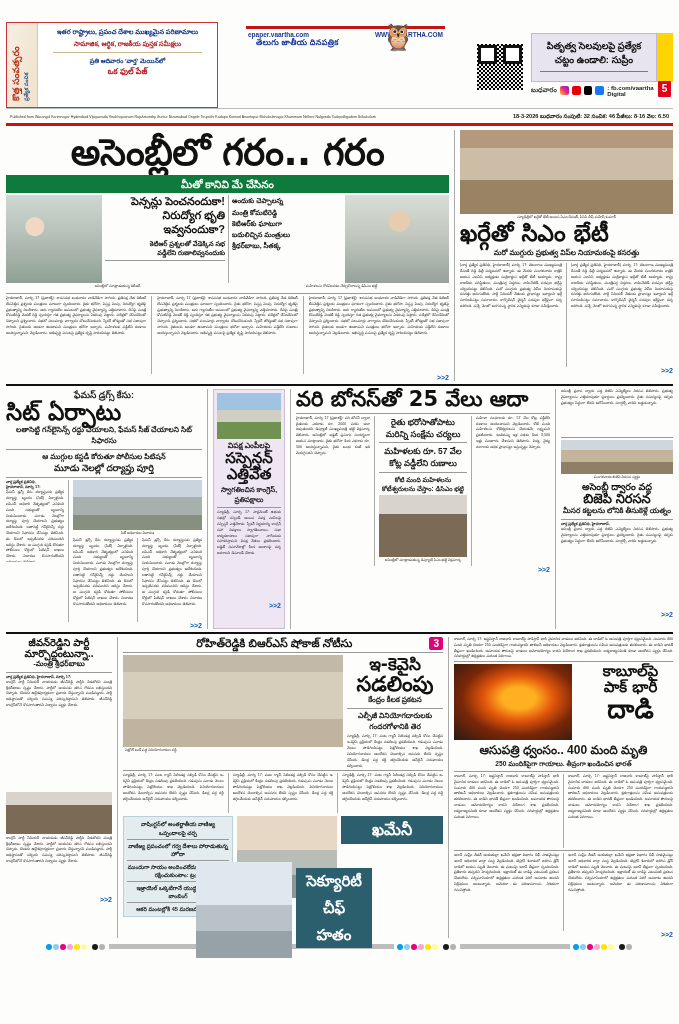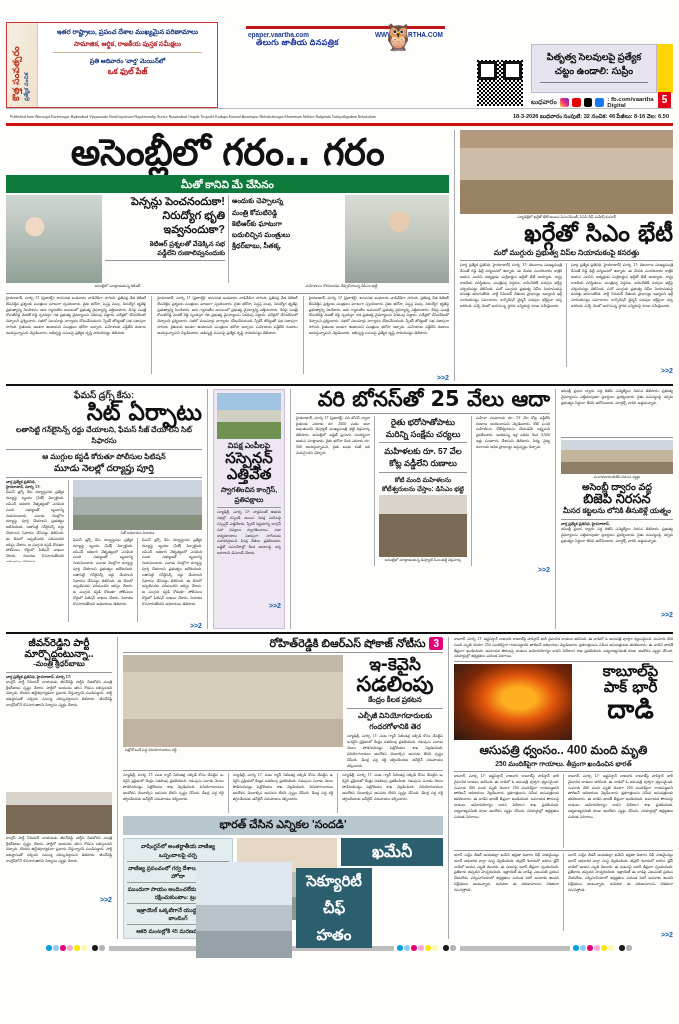--- a/index.html
+++ b/index.html
@@ -102,21 +102,21 @@
   }
   .mh-underline { height:3px; background:#c0161a; margin: 4px 28px 0 28px; }
   .mh-urls {
     display:flex; justify-content:space-between;
     font-size:6.5px; font-weight:bold; color:#1b3a8f;
     padding: 2px 30px 0 30px;
   }
   .mh-right {
     width: 200px;
     display: flex;
-    align-items: flex-end;
+    align-items: center;
   }
   .qr {
     width: 46px; height: 46px;
     margin: 4px 6px 0 2px;
     background:
       repeating-linear-gradient(90deg,#111 0 2px,#fff 2px 4px),
       repeating-linear-gradient(0deg,#111 0 2px,#fff 2px 4px);
     background-blend-mode: difference;
     border: 2px solid #fff;
     position: relative;
@@ -232,21 +232,21 @@
   }
   .ph-police {
     background: linear-gradient(180deg,#c9d4de 0 34%, #a8b0ae 34% 70%, #87907f 70% 100%);
   }
 
   .cap { font-size:3.6px; color:#333; text-align:center; padding:1px 2px 2px; line-height:1.3; }
 
   .kicker { font-size:9px; font-weight:bold; text-align:center; color:#222; line-height:1.35; }
   .sub-deck { font-size:7.4px; font-weight:bold; text-align:center; color:#1a1a1a; line-height:1.45; }
 
-  .head-lg { font-size:23px; font-weight:bold; text-align:right; line-height:1.04; font-family:"DejaVu Sans",sans-serif; }
+  .head-lg { font-size:23px; font-weight:bold; text-align:left; line-height:1.04; font-family:"DejaVu Sans",sans-serif; }
   .head-md { font-size:17px; font-weight:bold; text-align:center; line-height:1.06; font-family:"DejaVu Sans",sans-serif; }
   .head-sm { font-size:12px; font-weight:bold; text-align:center; line-height:1.1; }
 
   .jump { color:#0b56a4; font-weight:bold; font-size:7px; text-align:right; }
 
   .pagebadge {
     display:inline-block; background:#e2007a; color:#fff; font-weight:bold;
     font-size:10px; padding:1px 4px; border-radius:2px; vertical-align:middle;
   }
 
@@ -506,21 +506,21 @@
       <div class="body-text" style="height:110px;">కాంగ్రెస్ పార్టీ సీనియర్ నాయకుడు జీవన్‌రెడ్డి పార్టీని వీడబోరని మంత్రి శ్రీధర్‌బాబు స్పష్టం చేశారు. పార్టీలో ఆయనకు తగిన గౌరవం లభిస్తుందని చెప్పారు. కొందరు ఉద్దేశపూర్వకంగా ప్రచారం చేస్తున్నారని మండిపడ్డారు. పార్టీ అధిష్ఠానంతో చర్చించి సమస్య పరిష్కరిస్తామని తెలిపారు. జీవన్‌రెడ్డి కాంగ్రెస్‌లోనే కొనసాగుతారని విశ్వాసం వ్యక్తం చేశారు.</div>
       <div class="photoblk ph-portrait" style="width:100%;height:42px;margin-top:2px;"></div>
       <div class="body-text" style="height:60px;margin-top:2px;">కాంగ్రెస్ పార్టీ సీనియర్ నాయకుడు జీవన్‌రెడ్డి పార్టీని వీడబోరని మంత్రి శ్రీధర్‌బాబు స్పష్టం చేశారు. పార్టీలో ఆయనకు తగిన గౌరవం లభిస్తుందని చెప్పారు. కొందరు ఉద్దేశపూర్వకంగా ప్రచారం చేస్తున్నారని మండిపడ్డారు. పార్టీ అధిష్ఠానంతో చర్చించి సమస్య పరిష్కరిస్తామని తెలిపారు. జీవన్‌రెడ్డి కాంగ్రెస్‌లోనే కొనసాగుతారని విశ్వాసం వ్యక్తం చేశారు.</div>
       <div class="jump">&gt;&gt;2</div>
     </div>
 
     <div class="vsep"></div>
 
     <div class="col" style="width:320px;">
       <div style="display:flex; align-items:center; gap:4px;">
-        <div class="head-sm" style="font-size:11px; flex:1; text-align:right;">రోహిత్‌రెడ్డికి బిఆర్ఎస్ షోకాజ్ నోటీసు</div>
+        <div class="head-sm" style="font-size:11px; flex:1; text-align:center;">రోహిత్‌రెడ్డికి బిఆర్ఎస్ షోకాజ్ నోటీసు</div>
         <span class="pagebadge">3</span>
       </div>
       <div class="hr-thin"></div>
 
       <div style="display:flex; gap:4px;">
         <div style="flex:1;">
           <div class="photoblk ph-crowd" style="width:100%;height:92px;"></div>
           <div class="cap" style="text-align:left;">పెట్రోల్ బంక్ వద్ద వినియోగదారుల రద్దీ</div>
         </div>
         <div style="width:96px;">
@@ -535,21 +535,20 @@
 
       <div class="hr-thin"></div>
       <div style="display:flex; gap:4px;">
         <div class="body-text" style="flex:1;height:40px;">న్యూఢిల్లీ, మార్చి 17: వంట గ్యాస్ సిలిండర్ల సబ్సిడీ కోసం చేపట్టిన ఇ-కెవైసి ప్రక్రియలో కేంద్రం సడలింపు ప్రకటించింది. గడువును మూడు నెలలు పొడిగించినట్టు పెట్రోలియం శాఖ వెల్లడించింది. వినియోగదారులు ఆందోళన చెందాల్సిన అవసరం లేదని స్పష్టం చేసింది. డీలర్ల వద్ద రద్దీ తగ్గించేందుకు ఆన్‌లైన్ సదుపాయం కల్పించారు.</div>
         <div class="vsep"></div>
         <div class="body-text" style="flex:1;height:40px;">న్యూఢిల్లీ, మార్చి 17: వంట గ్యాస్ సిలిండర్ల సబ్సిడీ కోసం చేపట్టిన ఇ-కెవైసి ప్రక్రియలో కేంద్రం సడలింపు ప్రకటించింది. గడువును మూడు నెలలు పొడిగించినట్టు పెట్రోలియం శాఖ వెల్లడించింది. వినియోగదారులు ఆందోళన చెందాల్సిన అవసరం లేదని స్పష్టం చేసింది. డీలర్ల వద్ద రద్దీ తగ్గించేందుకు ఆన్‌లైన్ సదుపాయం కల్పించారు.</div>
         <div class="vsep"></div>
         <div class="body-text" style="flex:1;height:40px;">న్యూఢిల్లీ, మార్చి 17: వంట గ్యాస్ సిలిండర్ల సబ్సిడీ కోసం చేపట్టిన ఇ-కెవైసి ప్రక్రియలో కేంద్రం సడలింపు ప్రకటించింది. గడువును మూడు నెలలు పొడిగించినట్టు పెట్రోలియం శాఖ వెల్లడించింది. వినియోగదారులు ఆందోళన చెందాల్సిన అవసరం లేదని స్పష్టం చేసింది. డీలర్ల వద్ద రద్దీ తగ్గించేందుకు ఆన్‌లైన్ సదుపాయం కల్పించారు.</div>
       </div>
 
-      <div class="shade-head" style="margin-top:3px;">భారత్ చేసిన ఎన్నికల 'సందడి'</div>
       <div style="display:flex; gap:4px; margin-top:3px;">
         <div class="boxed-teal" style="width:110px;">
           <div class="sub-deck" style="font-size:5.6px;">వాషింగ్టన్‌లో అంతర్జాతీయ వాణిజ్య ఒప్పందాలపై చర్చ</div>
           <div class="hr-thin"></div>
           <div class="sub-deck" style="font-size:5.6px;">వాణిజ్య ప్రపంచంలో గర్వ దేశాలు పోరాడుతున్న హోదా</div>
           <div class="hr-thin"></div>
           <div class="sub-deck" style="font-size:5.6px;">ముందుగా సాయం అందించలేదు. ముమ్మర్లి మేం రక్షించుకుంటాం: ట్రంప్</div>
           <div class="hr-thin"></div>
           <div class="sub-deck" style="font-size:5.6px;">ఇజ్రాయెల్ ఒక్కటిగానే యుద్ధం అమెరికా బాంబింగ్</div>
           <div class="hr-thin"></div>

